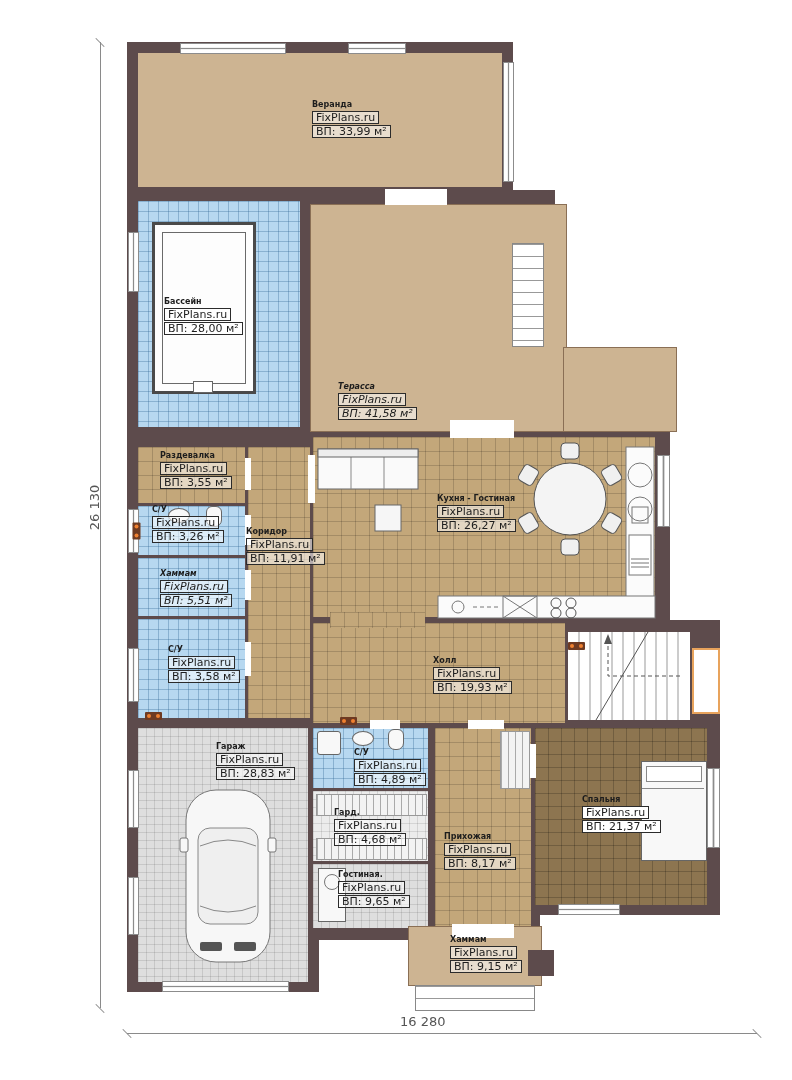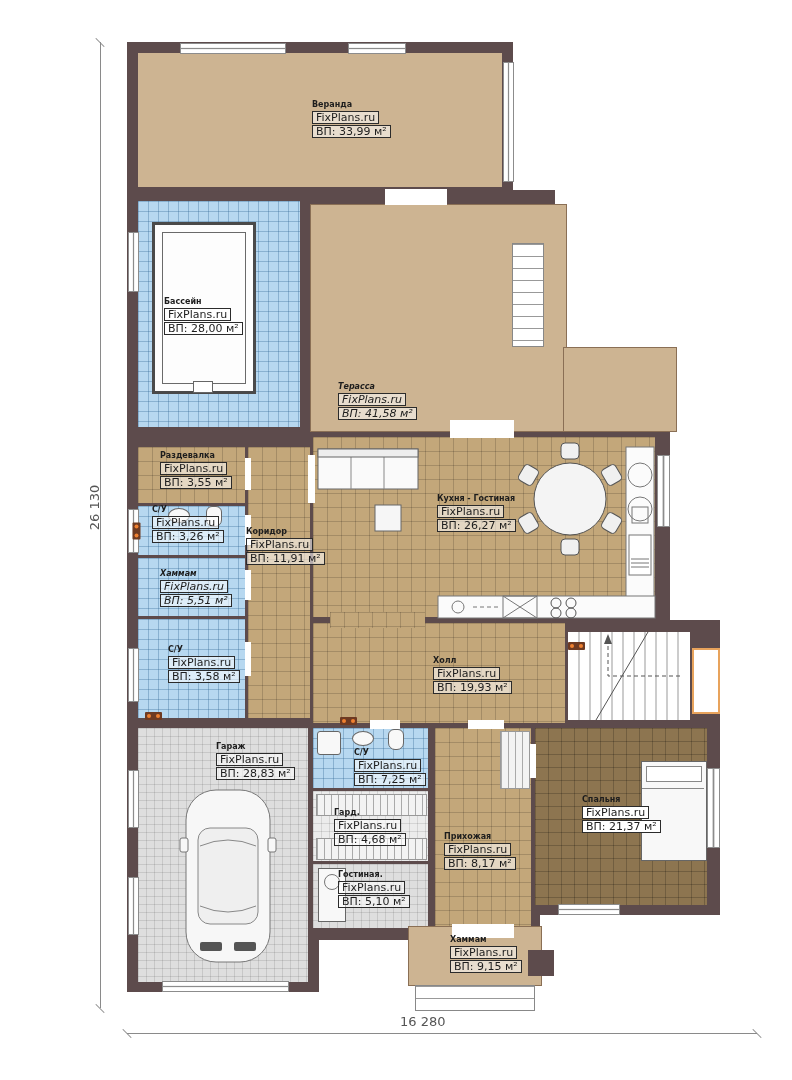--- a/index.html
+++ b/index.html
@@ -295,31 +295,31 @@
     <div class="rl-box">ВП: 19,93 м²</div>
   </div>
   <div class="rlabel" style="left:216px;top:742px;">
     <div class="rl-name">Гараж</div>
     <div class="rl-box">FixPlans.ru</div>
     <div class="rl-box">ВП: 28,83 м²</div>
   </div>
   <div class="rlabel" style="left:354px;top:748px;">
     <div class="rl-name">С/У</div>
     <div class="rl-box">FixPlans.ru</div>
-    <div class="rl-box">ВП: 7,25 м²</div>
+    <div class="rl-box">ВП: 4,89 м²</div>
   </div>
   <div class="rlabel" style="left:334px;top:808px;">
     <div class="rl-name">Гард.</div>
     <div class="rl-box">FixPlans.ru</div>
     <div class="rl-box">ВП: 4,68 м²</div>
   </div>
   <div class="rlabel" style="left:338px;top:870px;">
     <div class="rl-name">Гостиная.</div>
     <div class="rl-box">FixPlans.ru</div>
-    <div class="rl-box">ВП: 5,10 м²</div>
+    <div class="rl-box">ВП: 9,65 м²</div>
   </div>
   <div class="rlabel" style="left:444px;top:832px;">
     <div class="rl-name">Прихожая</div>
     <div class="rl-box">FixPlans.ru</div>
     <div class="rl-box">ВП: 8,17 м²</div>
   </div>
   <div class="rlabel on-white" style="left:582px;top:795px;">
     <div class="rl-name">Спальня</div>
     <div class="rl-box">FixPlans.ru</div>
     <div class="rl-box">ВП: 21,37 м²</div>

